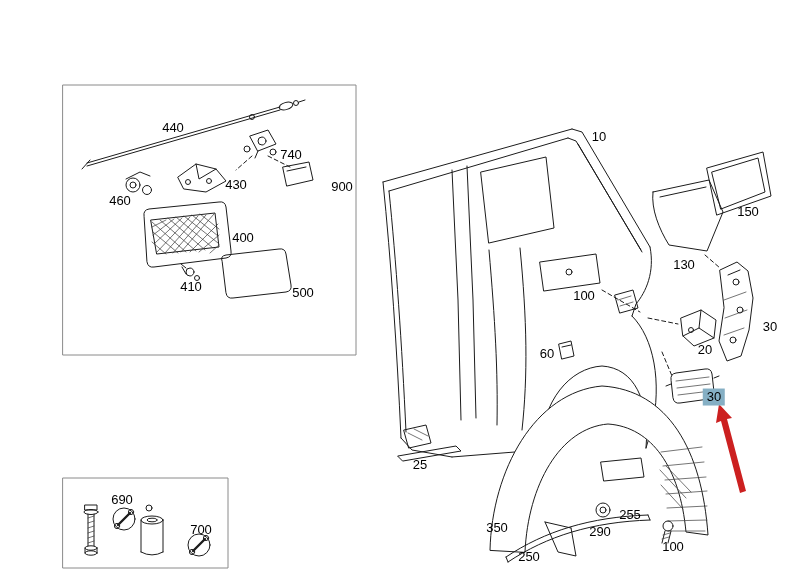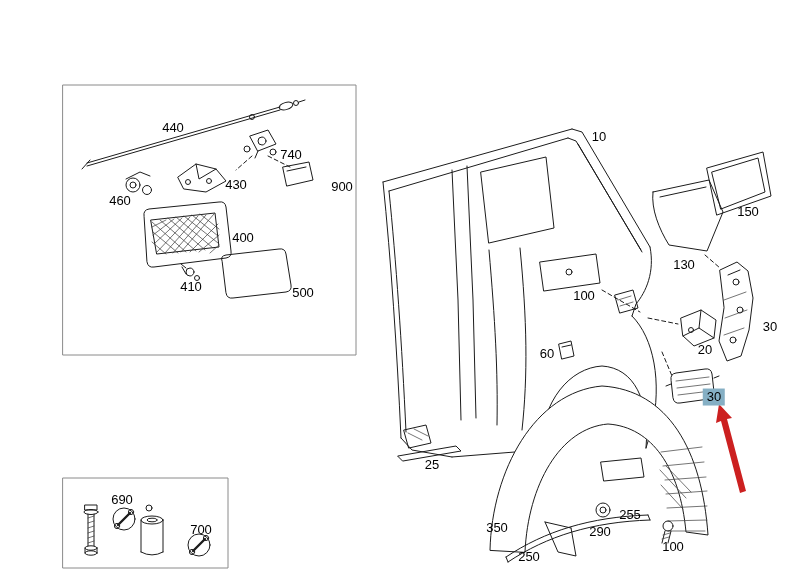--- a/index.html
+++ b/index.html
@@ -253,20 +253,20 @@
       <div class="part-label" style="left: 122px; top: 500px;">690</div>
       <div class="part-label" style="left: 201px; top: 522px; margin-top: 8px;">700</div>
       <div class="part-label" style="left: 599px; top: 137px;">10</div>
       <div class="part-label" style="left: 748px; top: 212px;">150</div>
       <div class="part-label" style="left: 684px; top: 265px; text-align: right;">130</div>
       <div class="part-label" style="left: 584px; top: 296px;">100</div>
       <div class="part-label" style="left: 770px; top: 327px;">30</div>
       <div class="part-label" style="left: 547px; top: 354px;">60</div>
       <div class="part-label" style="left: 705px; top: 350px;">20</div>
       <div class="part-label highlighted" style="left: 714px; top: 397px;">30</div>
-      <div class="part-label" style="left: 432px; top: 465px;">25</div>
+      <div class="part-label" style="left: 420px; top: 465px;">25</div>
       <div class="part-label" style="left: 630px; top: 515px;">255</div>
       <div class="part-label" style="left: 497px; top: 528px;">350</div>
       <div class="part-label" style="left: 600px; top: 532px; text-align: right;">290</div>
       <div class="part-label" style="left: 529px; top: 557px;">250</div>
       <div class="part-label" style="left: 673px; top: 547px;">100</div>
     </div>
 </div>
 
 </body></html>

